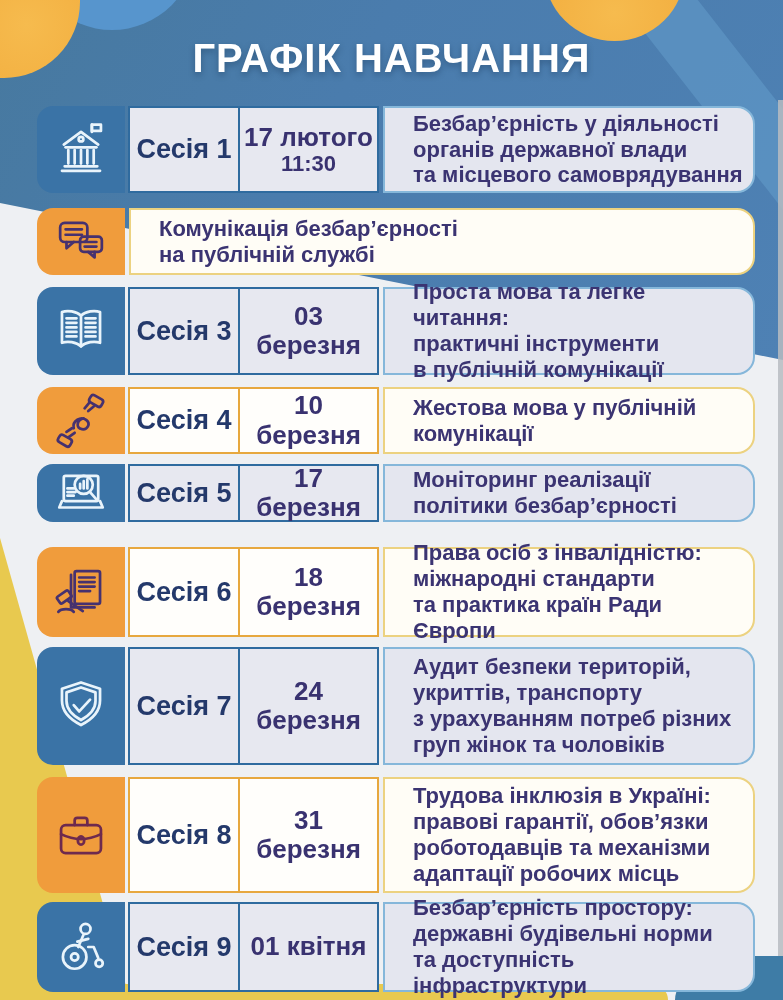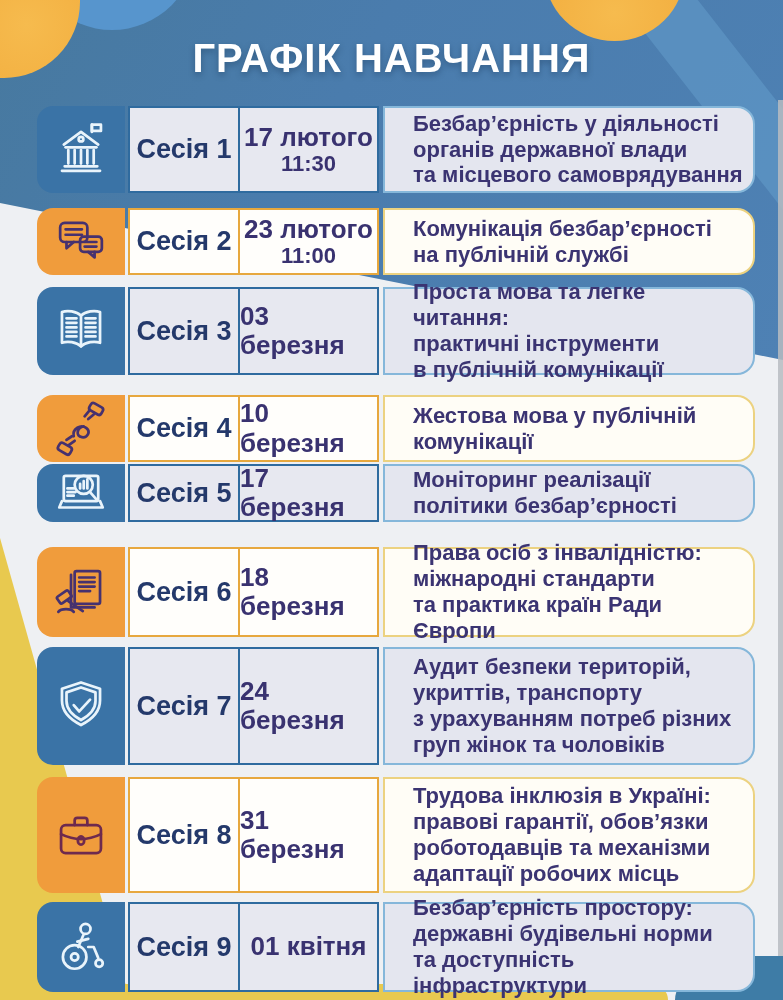--- a/index.html
+++ b/index.html
@@ -37,21 +37,21 @@
   .title{
     position:absolute; left:0; top:36px; width:100%; margin:0;
     text-align:center; color:#ffffff; font-size:40px; font-weight:700;
     letter-spacing:1px; text-shadow:0 3px 6px rgba(15,40,70,.35);
   }
   
   .row{position:absolute; left:37px; width:718px; display:flex; align-items:stretch;}
   .r1{top:106px; height:87px;}
   .r2{top:208px; height:67px;}
   .r3{top:287px; height:88px;}
-  .r4{top:387px; height:67px;margin-top:8px;}
+  .r4{top:387px; height:67px;}
   .r5{top:464px; height:58px;}
   .r6{top:547px; height:90px;}
   .r7{top:647px; height:118px;}
   .r8{top:777px; height:116px;}
   .r9{top:902px; height:90px;}
 
   .row-blue { --line:#2f6b9f; --descline:#85b7da; --cellbg:#e7e8f0; --descbg:#e4e6ef; --iconbg:#3a73a6; --iconcol:#e9f4fb;}
   .row-orange{--line:#e7a83e; --descline:#ecd280; --cellbg:#fffefb; --descbg:#fffdf6; --iconbg:#f09c3c; --iconcol:#46316f;}
   .r8.row-orange{--iconcol:#6e2a4e;}
 
@@ -66,20 +66,21 @@
     border:2.5px solid var(--line); background:var(--cellbg); box-sizing:border-box;
   }
   .cell-session{
     width:108px; display:flex; align-items:center; justify-content:center;
     font-size:27px; font-weight:700; color:#24396b;
   }
   .cell-date{
     width:137px; border-left:2.5px solid var(--line);
     display:flex; flex-direction:column; align-items:center; justify-content:center;
     color:#393270;
+    text-align:center;
   }
   .date-main{font-size:26px; font-weight:700; line-height:1.12;}
   .date-time{font-size:22px; font-weight:700; line-height:1.12;}
   .date-time:empty{display:none;}
   .cell-desc{
     flex:1; margin-left:4px; box-sizing:border-box;
     border:2.5px solid var(--descline); border-radius:0 18px 18px 0;
     background:var(--descbg);
     display:flex; align-items:center;
     padding:2px 10px 2px 28px;
@@ -133,27 +134,20 @@
     <div class="icon-box">
       <svg viewBox="0 0 64 64" fill="none" stroke="currentColor" stroke-width="3" stroke-linecap="round" stroke-linejoin="round">
         <rect x="9" y="11" width="30" height="21" rx="5"></rect>
           <path d="M16 32 v7 l8 -7"></path>
         <path d="M15 18 h18 M15 24 h18"></path>
         <rect x="31" y="26" width="24" height="17" rx="4"></rect>
           <path d="M47 43 v6 l-7 -6"></path>
         <path d="M36 32 h13 M36 37 h13"></path>
       </svg>
     </div>
-    <div class="mid">
-      <div class="cell-session">Сесія 2</div>
-      <div class="cell-date">
-        <div class="date-main">23 лютого</div>
-        <div class="date-time">11:00</div>
-      </div>
-    </div>
     <div class="cell-desc">Комунікація безбар’єрності
 на публічній службі</div>
   </div>
 
   <div class="row row-blue r3">
     <div class="icon-box">
       <svg viewBox="0 0 64 64" fill="none" stroke="currentColor" stroke-width="3" stroke-linecap="round" stroke-linejoin="round">
         <path d="M32 15 C27 10 17 9 11 11 V45 C17 43 27 44 32 49 C37 44 47 43 53 45 V11 C47 9 37 10 32 15 Z"></path>
         <path d="M32 15 V49"></path>
         <path d="M16 18 h11 M16 23 h11 M16 28 h11 M16 33 h11 M16 38 h11"></path>

